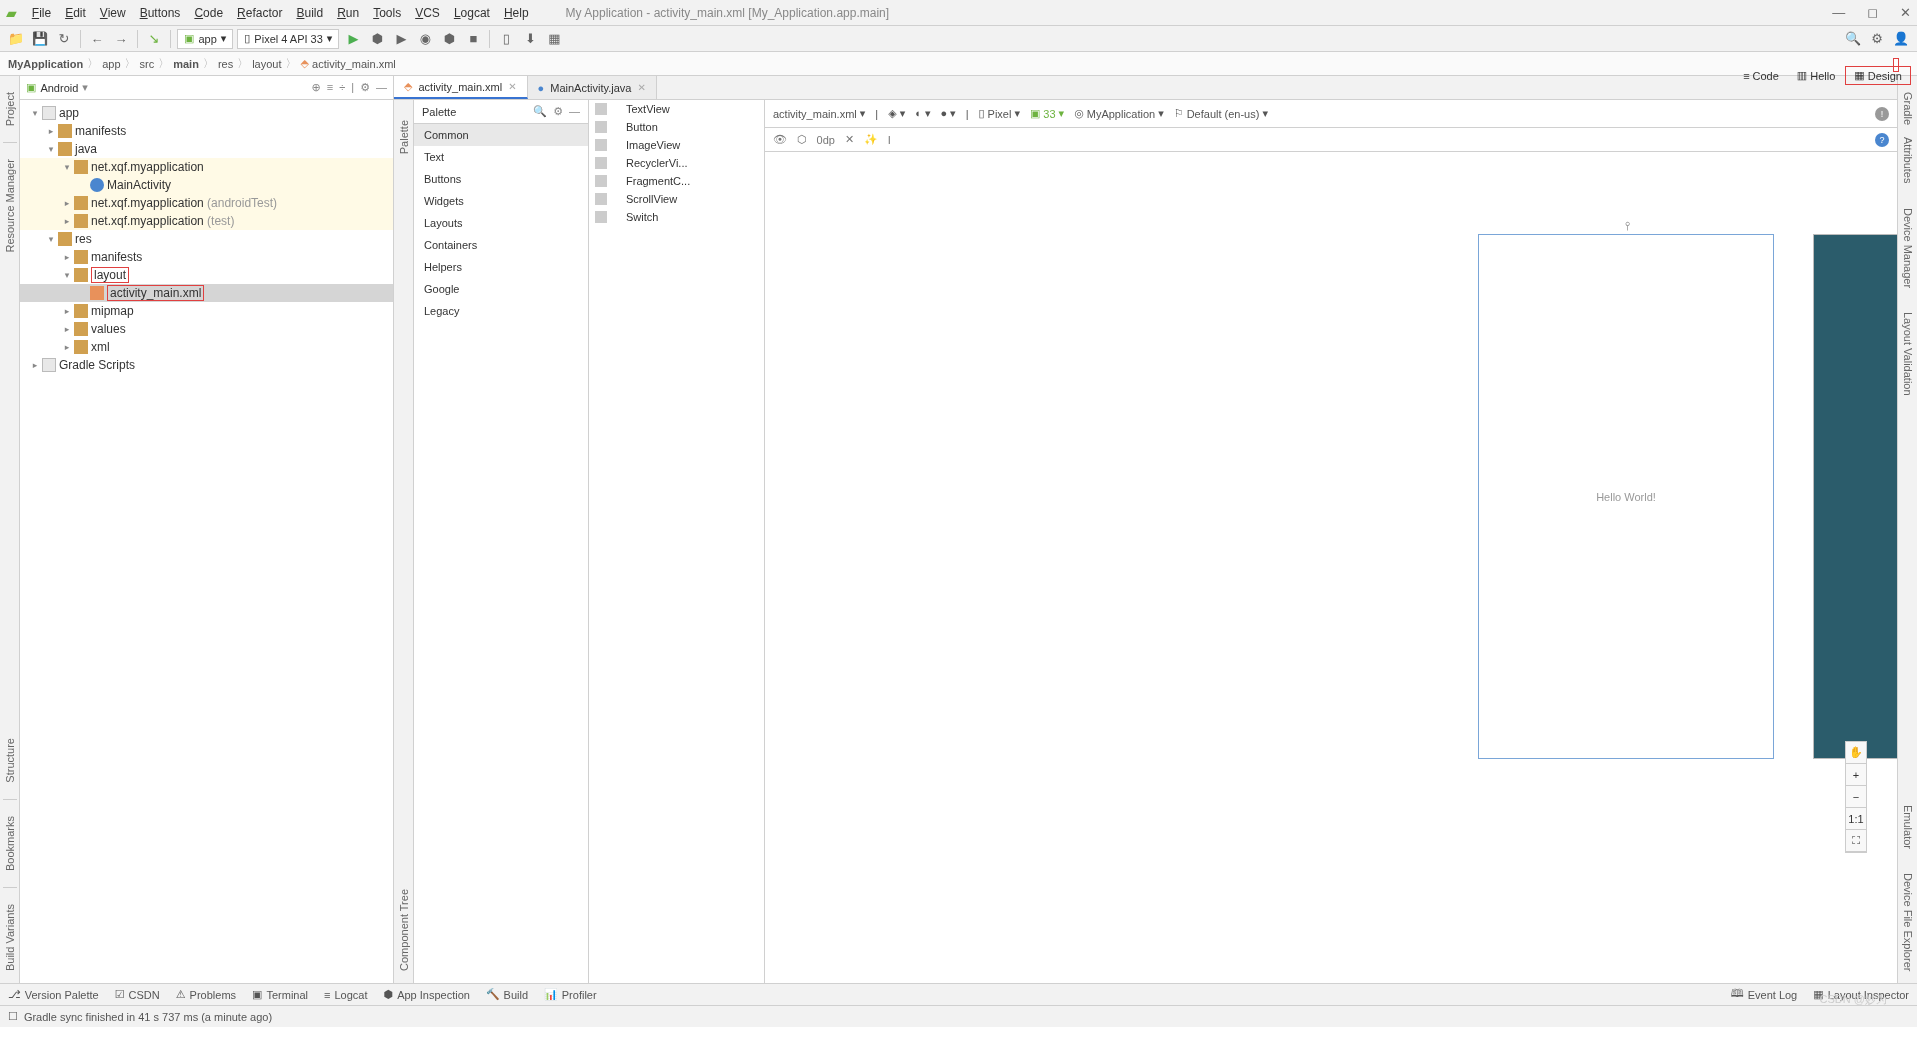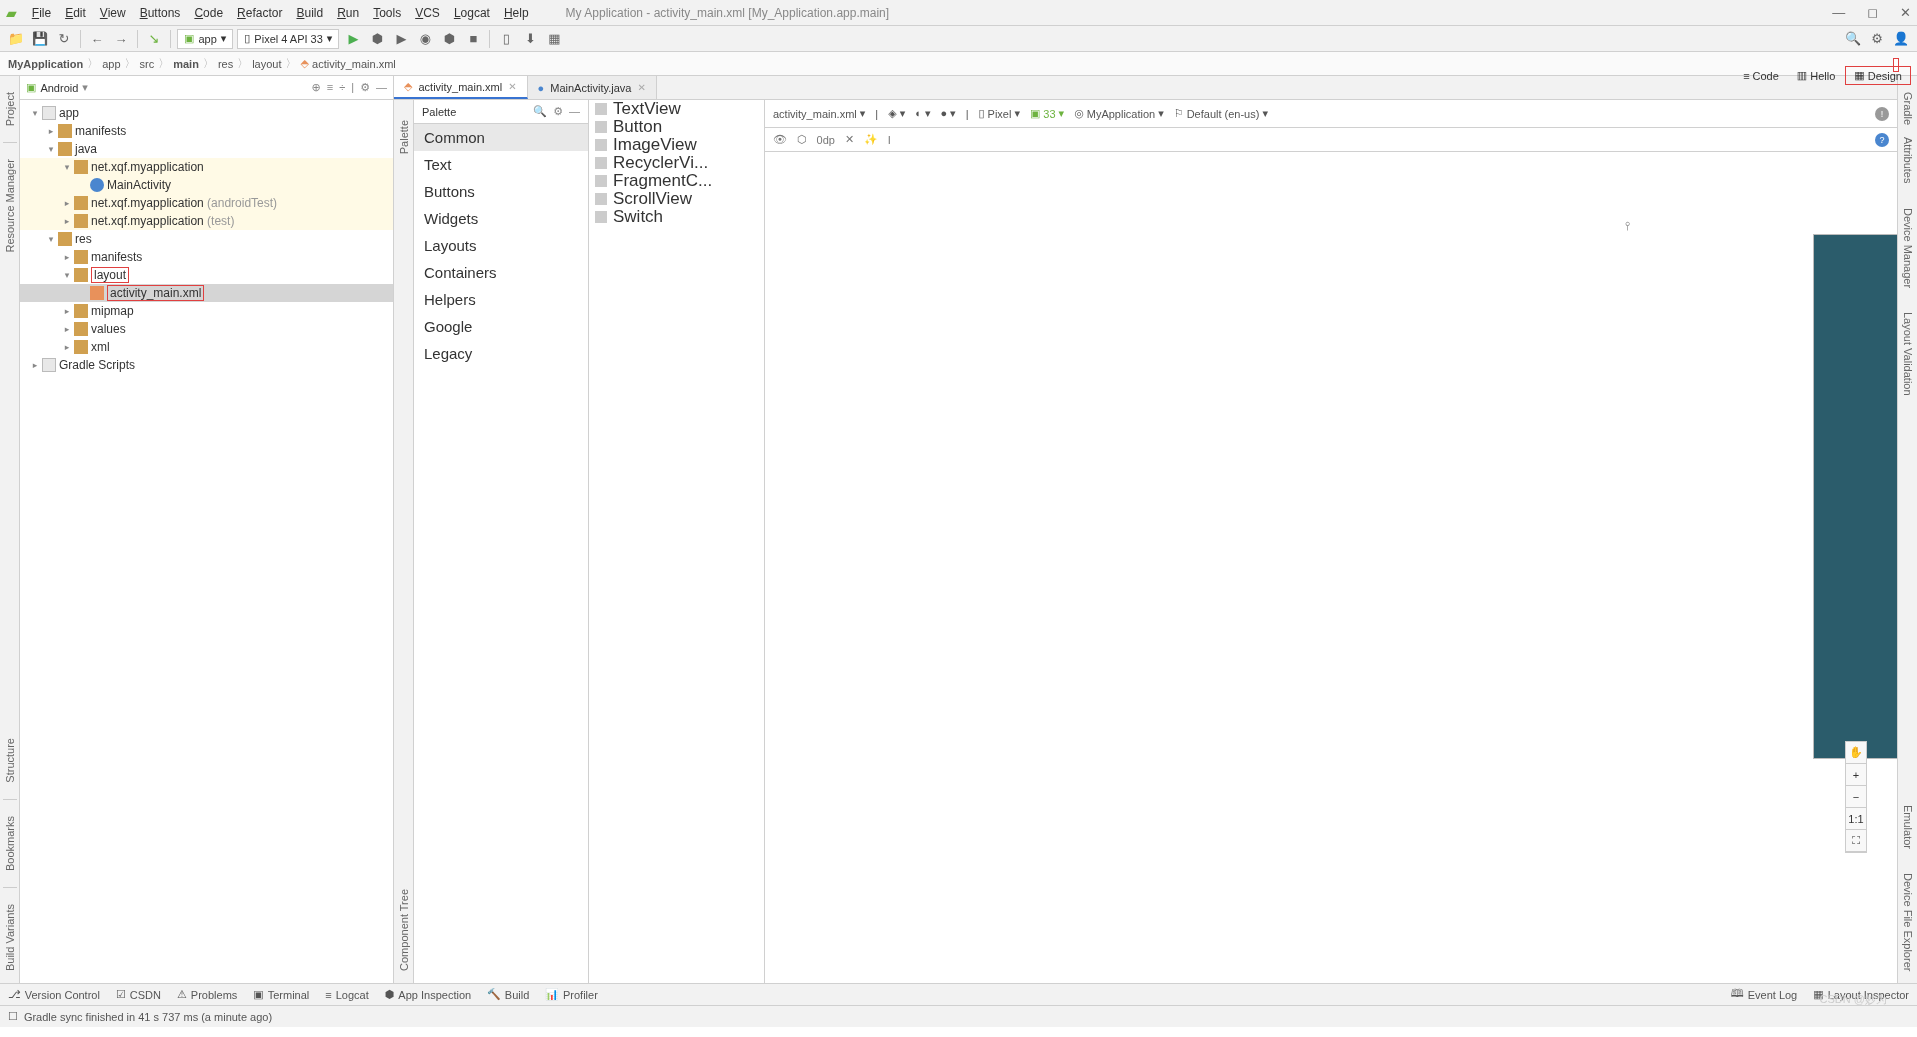--- a/index.html
+++ b/index.html
@@ -47,24 +47,24 @@
 .tabs{height:24px;display:flex;border-bottom:1px solid #d0d0d0;background:#f2f2f2;align-items:flex-end}
 .tab{height:23px;padding:0 10px;display:flex;align-items:center;gap:6px;font-size:11px;border-right:1px solid #d0d0d0;cursor:pointer;background:#ececec}
 .tab.active{background:#fff;border-bottom:2px solid #3873d1}
 .tab .close{color:#aaa;font-size:10px}
 .designer{flex:1;display:flex;position:relative}
 .palette-gut{width:20px;background:#f2f2f2;border-right:1px solid #d0d0d0;display:flex;flex-direction:column;align-items:center;padding-top:8px}
 .palette{width:175px;border-right:1px solid #d0d0d0;display:flex;flex-direction:column}
 .pal-hdr{height:24px;border-bottom:1px solid #d0d0d0;display:flex;align-items:center;padding:0 8px;font-size:11px}
 .pal-hdr .hdr-btns{margin-left:auto;display:flex;gap:6px;color:#888}
 .pal-cats{flex:1;overflow:auto}
-.pal-cat{padding:5px 10px;font-size:15px;cursor:pointer}
+.pal-cat{padding:5px 10px;font-size:11px;cursor:pointer}
 .pal-cat.sel{background:#e8e8e8}
 .components{width:176px;border-right:1px solid #d0d0d0}
-.comp-row{height:18px;display:flex;align-items:center;padding:0 6px;gap:6px;font-size:17px;cursor:pointer}
+.comp-row{height:18px;display:flex;align-items:center;padding:0 6px;gap:19px;font-size:11px;cursor:pointer}
 .comp-icon{width:12px;height:12px;background:#ccc;display:inline-block}
 .canvas-area{flex:1;display:flex;flex-direction:column}
 .canvas-tb1{height:28px;border-bottom:1px solid #d0d0d0;display:flex;align-items:center;padding:0 8px;gap:10px;font-size:11px;color:#555}
 .canvas-tb1 .tb-drop{display:flex;align-items:center;gap:3px;cursor:pointer}
 .canvas-tb2{height:24px;border-bottom:1px solid #d0d0d0;display:flex;align-items:center;padding:0 8px;gap:10px;font-size:11px;color:#777}
 .canvas{flex:1;position:relative;background:#fff;overflow:auto}
 .device{position:absolute;border:1px solid #bbb;background:#fff}
 .device.design{left:713px;top:82px;width:296px;height:525px;border-color:#7aa6d8}
 .device.blueprint{left:1048px;top:82px;width:296px;height:525px;background:#2b5c6b}
 .hello{position:absolute;top:50%;left:50%;transform:translate(-50%,-50%);font-size:11px;color:#999}
@@ -357,20 +357,23 @@
           <span>⬡</span>
           <span style="">0dp</span>
           <span>✕</span>
           <span>✨</span>
           <span>I</span>
           <span class="help-ic" style="margin-left:auto">?</span>
         </div>
         <div class="canvas">
           <span class="magnet m1">⫯</span>
 
+          <div class="device design">
+            <span class="hello">Hello World!</span>
+          </div>
           <div class="device blueprint">
             
           </div>
           <div class="zoom-ctrl">
             <div class="zc-btn">✋</div>
             <div class="zc-btn">+</div>
             <div class="zc-btn">−</div>
             <div class="zc-btn">1:1</div>
             <div class="zc-btn">⛶</div>
           </div>
@@ -384,21 +387,21 @@
     <span class="gut-lbl">Attributes</span>
     <span class="gut-lbl">Device Manager</span>
     <span class="gut-lbl">Layout Validation</span>
     <div style="flex:1"></div>
     <span class="gut-lbl">Emulator</span>
     <span class="gut-lbl">Device File Explorer</span>
   </div>
 </div>
 
 <div class="bottom-bar">
-  <span class="bb-item">⎇ <span>Version Control</span></span>
+  <span class="bb-item">⎇ <span>Version Palette</span></span>
   <span class="bb-item">☑ <span>CSDN</span></span>
   <span class="bb-item">⚠ <span>Problems</span></span>
   <span class="bb-item">▣ <span>Terminal</span></span>
   <span class="bb-item">≡ <span>Logcat</span></span>
   <span class="bb-item">⬢ <span>App Inspection</span></span>
   <span class="bb-item">🔨 <span>Build</span></span>
   <span class="bb-item">📊 <span>Profiler</span></span>
   <div class="bb-right">
     <span class="bb-item">🕮 <span>Event Log</span></span>
     <span class="bb-item">▦ <span>Layout Inspector</span></span>

